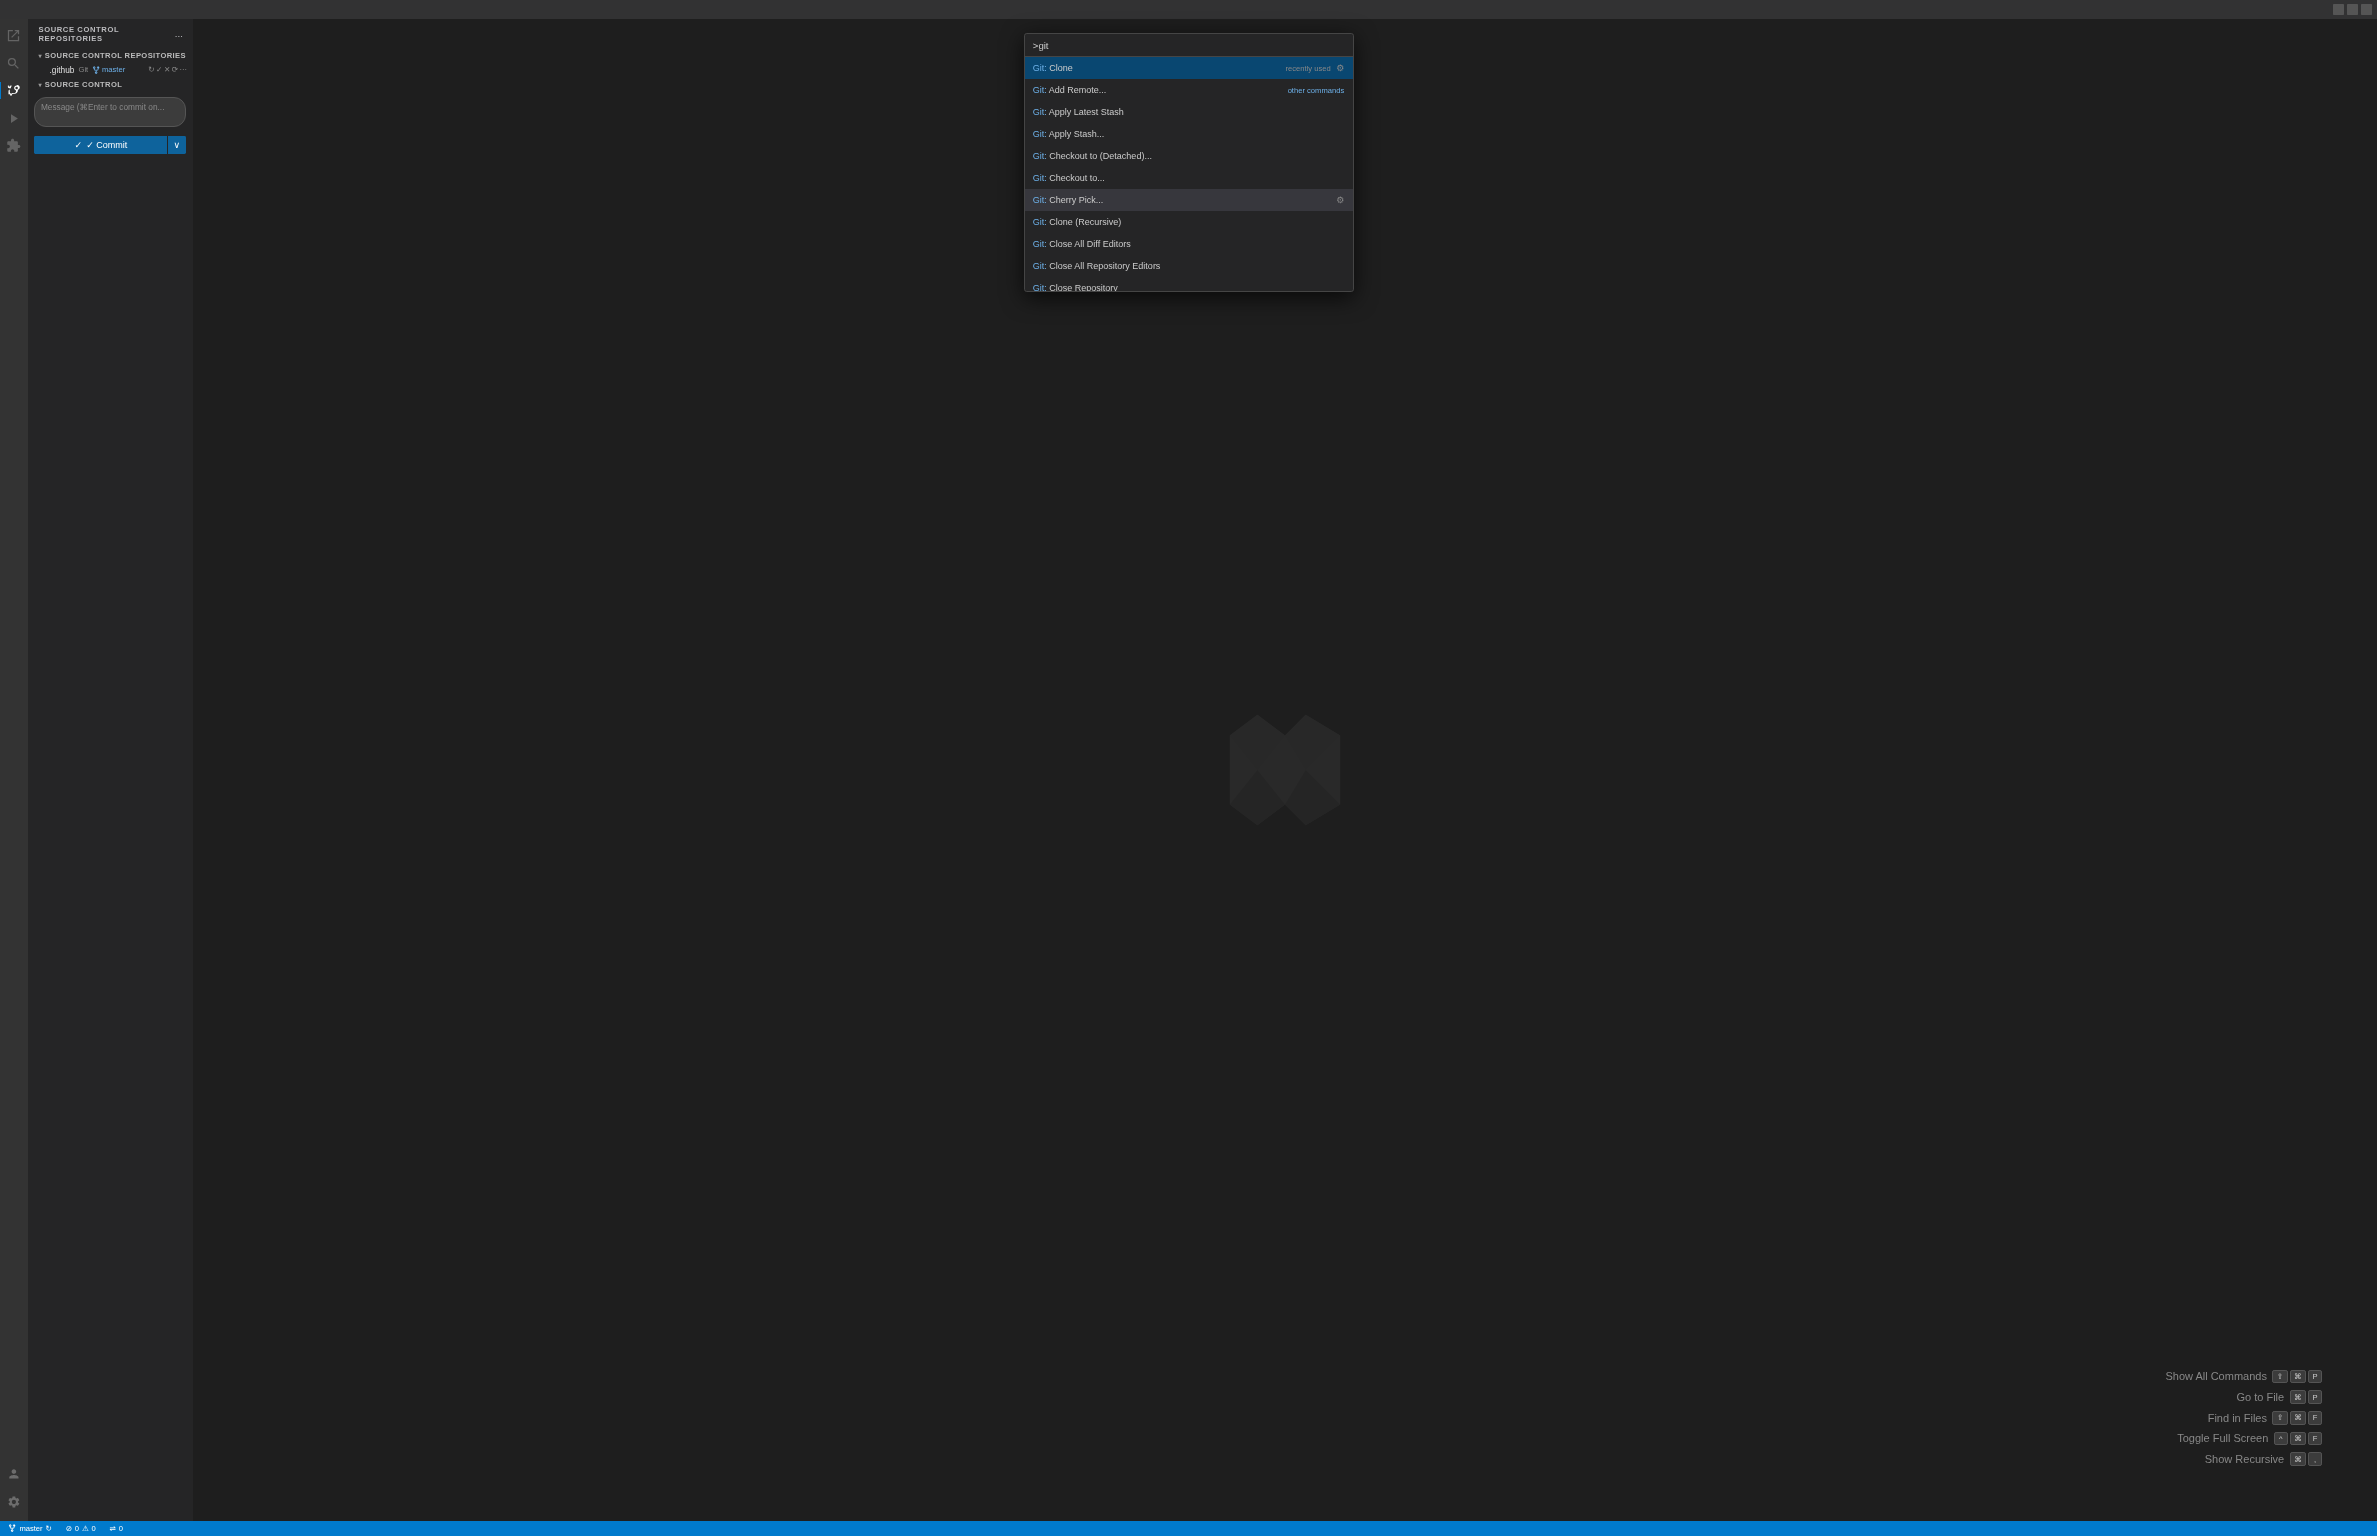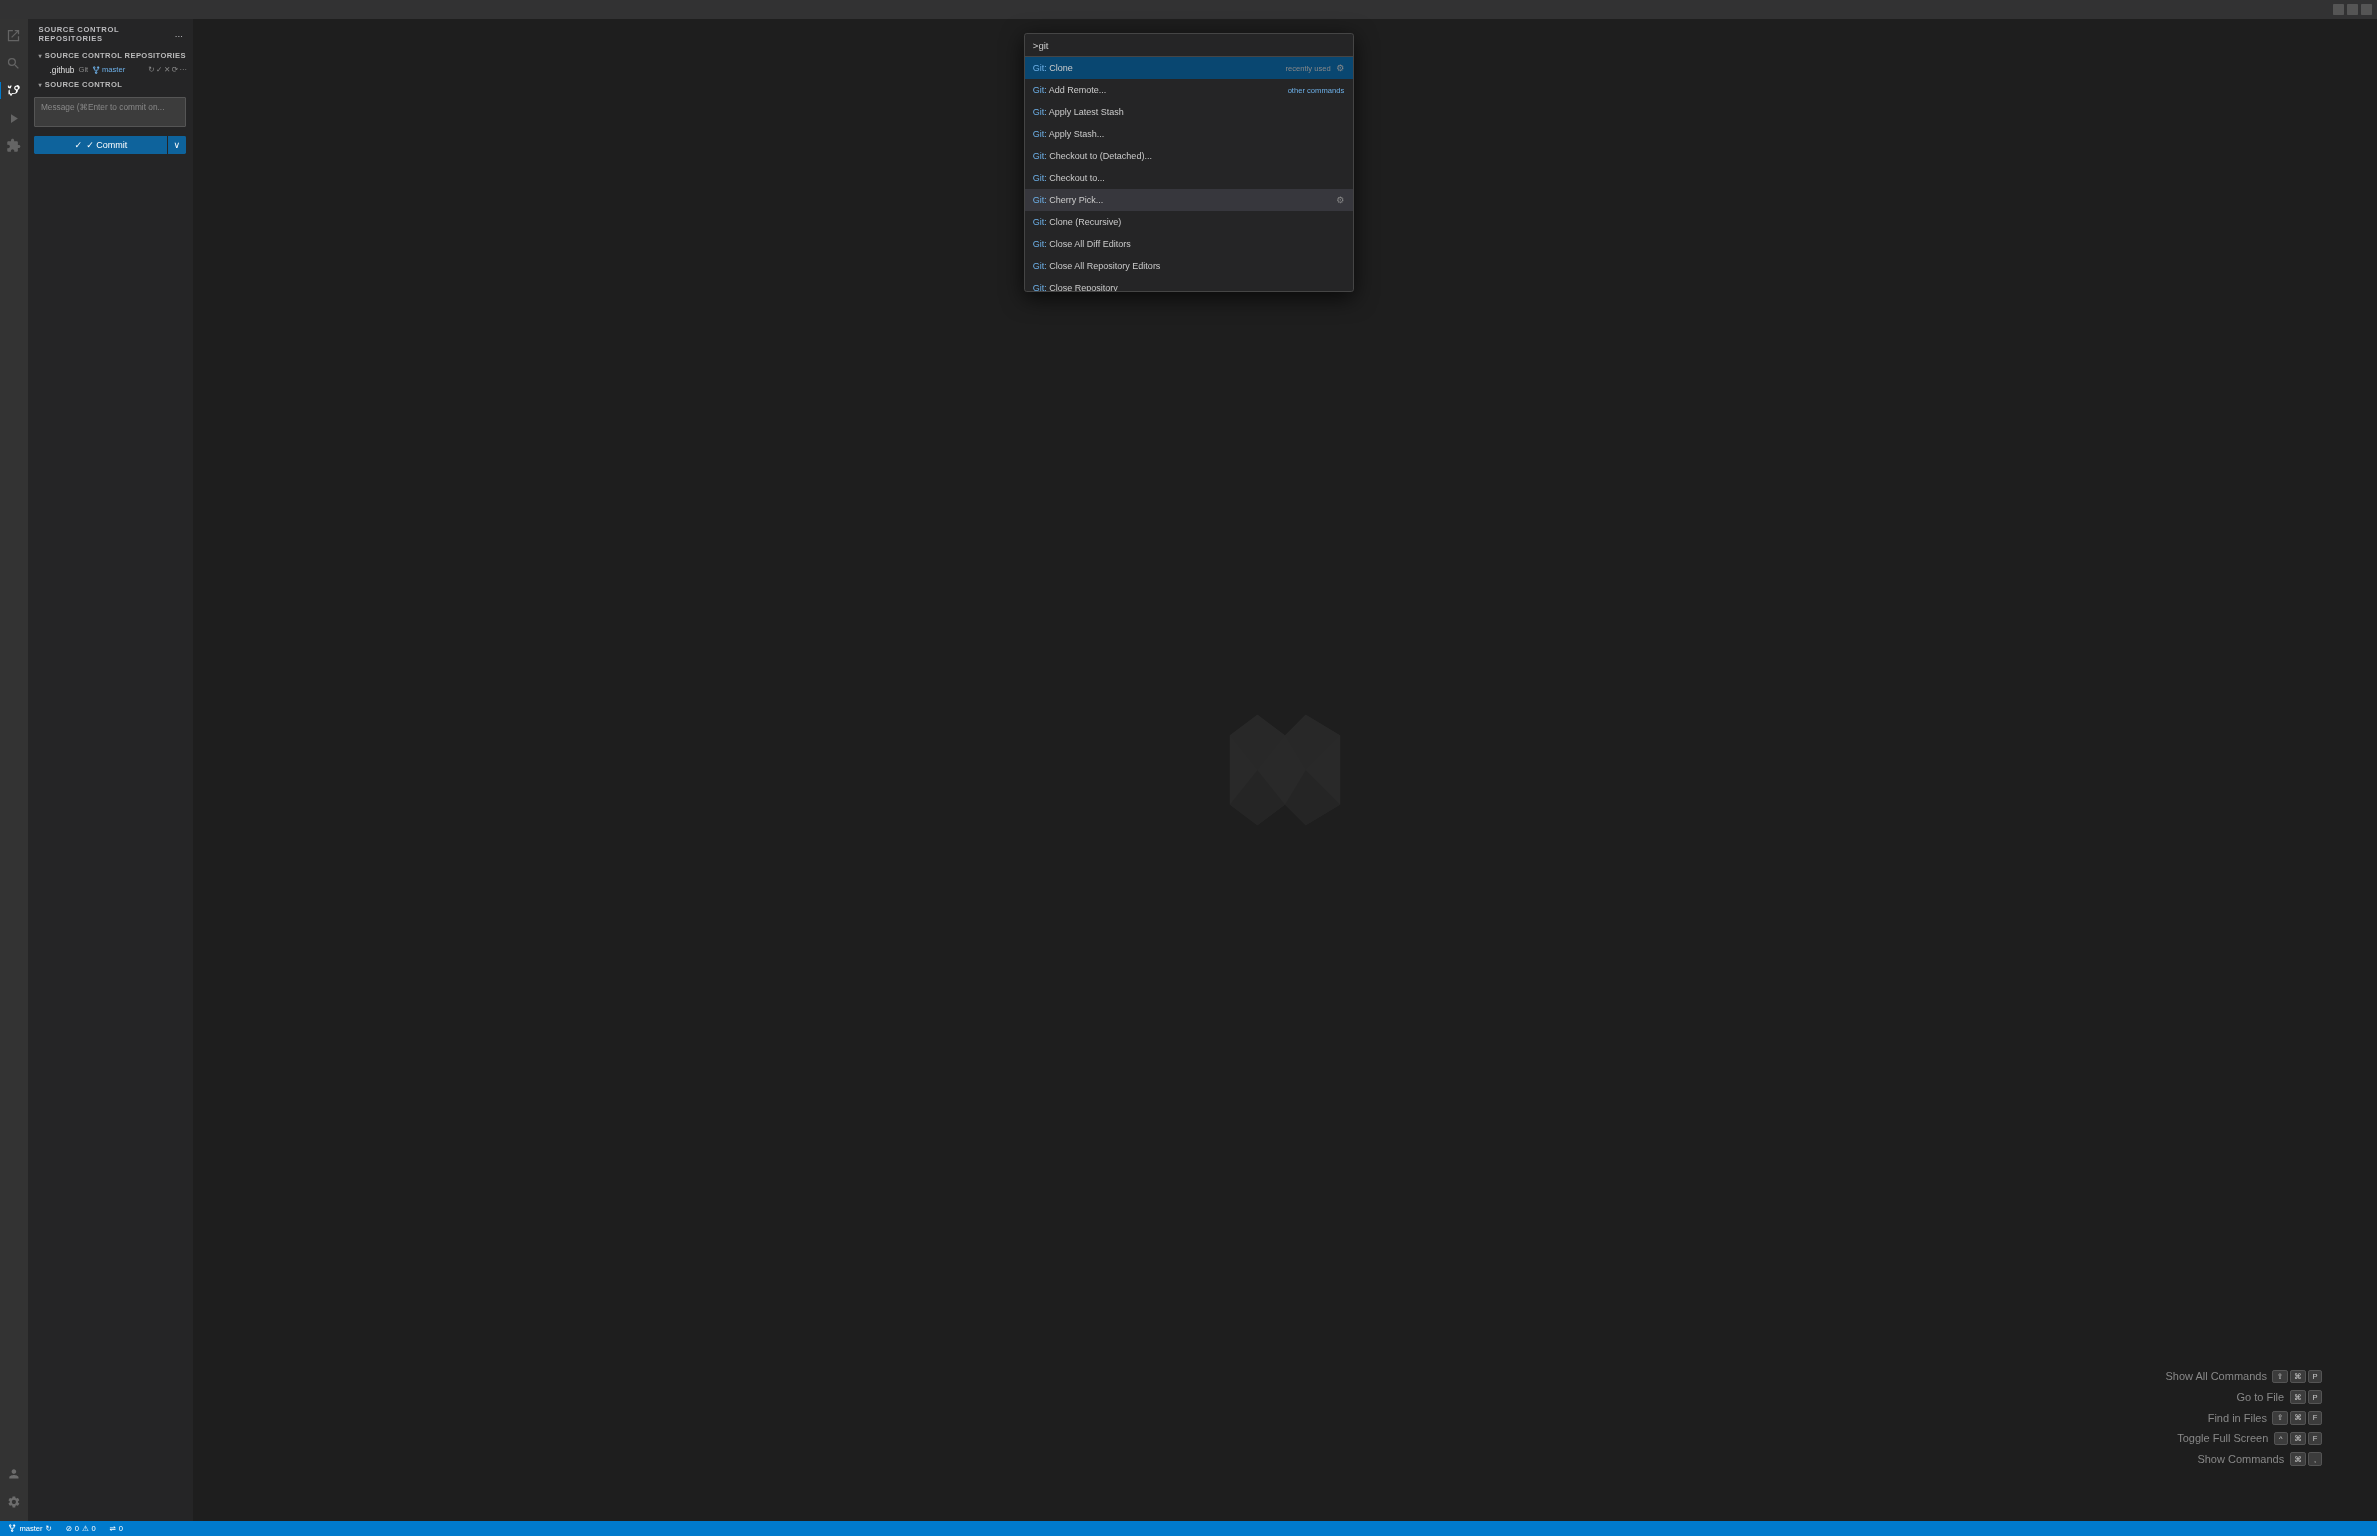--- a/index.html
+++ b/index.html
@@ -160,21 +160,21 @@
     .message-box {
       margin: 5.5px 6.9px 4.1px 6.9px;
     }
     .message-input {
       width: 100%;
       background: #3c3c3c;
       border: 0.7px solid #555;
       color: #cccccc;
       font-size: 8.3px;
       padding: 4.1px 5.5px;
-      border-radius: 1px;
+      border-radius: 12px;
       outline: none;
       font-family: inherit;
       resize: none;
     }
     .message-input::placeholder { color: #888; }
 
     .commit-btn-row {
       display: flex;
       margin: 2.8px 6.9px 5.5px 6.9px;
       gap: 0.7px;
@@ -497,21 +497,21 @@
       </div>
       <div class="shortcut-row">
         <span class="shortcut-label">Toggle Full Screen</span>
         <div class="shortcut-keys">
           <span class="kbd">^</span>
           <span class="kbd">⌘</span>
           <span class="kbd">F</span>
         </div>
       </div>
       <div class="shortcut-row">
-        <span class="shortcut-label">Show Commands</span>
+        <span class="shortcut-label">Show Recursive</span>
         <div class="shortcut-keys">
           <span class="kbd">⌘</span>
           <span class="kbd">,</span>
         </div>
       </div>
     </div>
   </div>
 </div>
 
 <div class="status-bar">

